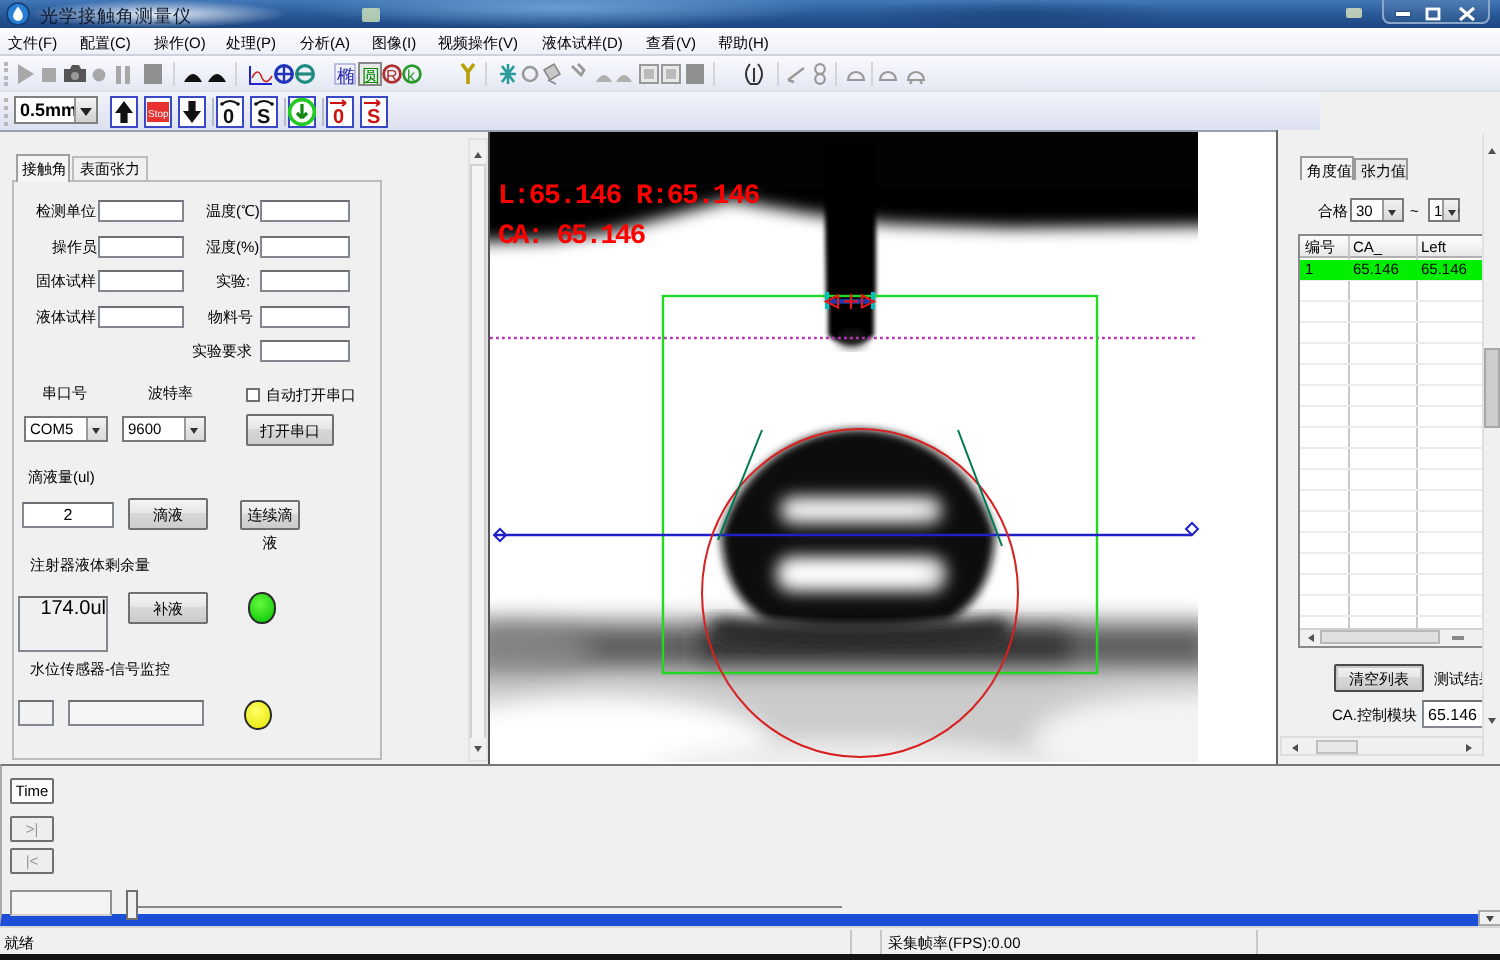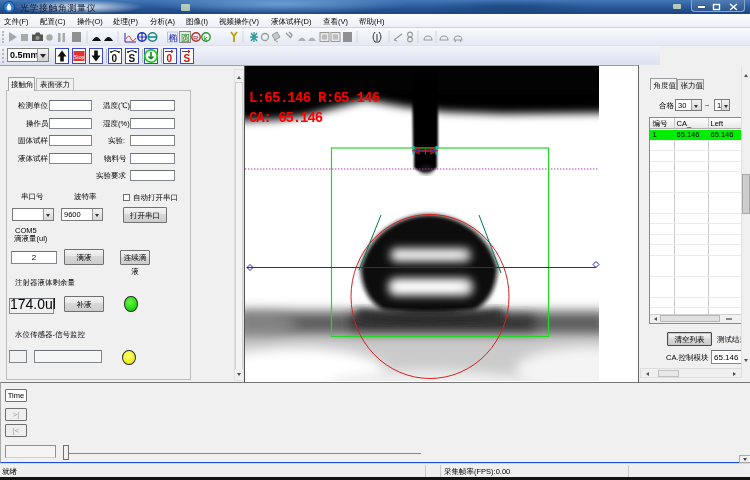--- a/index.html
+++ b/index.html
@@ -181,36 +181,36 @@
   <div class="lbl" style="left:104px;top:86.5px">物料号</div>
     <div class="inp" style="left:130px;top:85.5px;width:45px;height:11px"></div>
   <div class="lbl" style="left:96px;top:104px">实验要求</div>
     <div class="inp" style="left:130px;top:103px;width:45px;height:11px"></div>
 
   <div class="lbl" style="left:21px;top:125px">串口号</div>
   <div class="lbl" style="left:74px;top:125px">波特率</div>
   <div class="abs" style="left:123px;top:127px;width:7px;height:7px;background:#fff;border:1px solid #707070"></div>
   <div class="lbl" style="left:133px;top:126px">自动打开串口</div>
   <div class="combo" style="left:12px;top:141px;width:42px;height:13px">
-      <span style="position:absolute;left:2px;top:17px">COM5</span>
+      <span style="position:absolute;left:2px;top:1px">COM5</span>
       <span class="ar"></span>
     </div>
   <div class="combo" style="left:61px;top:141px;width:42px;height:13px">
       <span style="position:absolute;left:2px;top:1px">9600</span>
       <span class="ar"></span>
     </div>
   <div class="btn" style="left:123px;top:139.5px;width:44px;height:16px;line-height:15px">打开串口</div>
 
   <div class="lbl" style="left:14px;top:167px">滴液量(ul)</div>
   <div class="inp" style="left:11px;top:183.5px;width:46px;height:13px;text-align:center;font-size:8px;line-height:12px">2</div>
   <div class="btn" style="left:64px;top:182px;width:40px;height:16px;line-height:15px">滴液</div>
   <div class="btn" style="left:120px;top:183px;width:30px;height:15px;line-height:14px">连续滴液</div>
 
   <div class="lbl" style="left:15px;top:211px">注射器液体剩余量</div>
-  <div class="inp" style="left:9px;top:230.5px;width:45px;height:16px;text-align:right;font-size:14px;line-height:11px;background:#f0f0f0">174.0ul</div>
+  <div class="inp" style="left:9px;top:230.5px;width:45px;height:28px;text-align:right;font-size:10px;line-height:11px;background:#f0f0f0">174.0ul</div>
   <div class="btn" style="left:64px;top:229px;width:40px;height:16px;line-height:15px">补液</div>
   <div class="abs" style="left:124px;top:229px;width:13.5px;height:15.5px;border-radius:50%;background:radial-gradient(circle at 42% 35%,#66f83e,#00c400);border:1px solid #2a2a2a"></div>
 
   <div class="lbl" style="left:15px;top:263px">水位传感器-信号监控</div>
   <div class="inp" style="left:9px;top:283px;width:18px;height:13px;background:#f2f2f2"></div>
   <div class="inp" style="left:34px;top:283px;width:68px;height:13px;background:#f6f6f6"></div>
   <div class="abs" style="left:122px;top:283px;width:13.5px;height:15px;border-radius:50%;background:radial-gradient(circle at 42% 35%,#ffff66,#e4e400);border:1px solid #2a2a2a"></div>
 
   <div class="abs" style="left:233.5px;top:2px;width:10.5px;height:312px;background:#f0f0f0;border:1px solid #e2e2e2">
     <div class="abs" style="left:0;top:0;width:100%;height:11px;background:#f0f0f0">
@@ -352,21 +352,21 @@
     <div class="abs" style="right:3px;top:2.5px;border:2.5px solid transparent;border-left:3.5px solid #505050"></div>
   </div>
 </div>
 
 <div class="abs" style="left:740.5px;top:67px;width:9.5px;height:301px;background:#f0f0f0;border-left:1px solid #e0e0e0">
   <div class="abs" style="left:2px;top:5px;border:2.6px solid transparent;border-bottom:3.5px solid #505050"></div>
   <div class="abs" style="left:.5px;top:107px;width:8px;height:40px;background:#cdcdcd;border:1px solid #a8a8a8"></div>
   <div class="abs" style="left:2px;bottom:4px;border:2.6px solid transparent;border-top:3.5px solid #505050"></div>
 </div>
 
-<div class="abs" id="bottompanel" style="left:0;top:382px;width:750px;height:81px;background:#f0f0f0;border:1.5px solid #777;border-left:1px solid #aaa;border-right:none;border-bottom:1px solid #1d4ed8">
+<div class="abs" id="bottompanel" style="left:0;top:382px;width:750px;height:81px;background:#f0f0f0;border:1.5px solid #777;border-left:1px solid #aaa;border-right:none;border-bottom:6px solid #1d4ed8">
   <div class="btn" style="left:4px;top:6px;width:22px;height:12.5px;line-height:11.5px;font-size:7.5px;background:#fcfcfc">Time</div>
   <div class="btn" style="left:4px;top:25px;width:22px;height:12.5px;line-height:11.5px;font-size:7.5px;color:#9a9a9a;background:#eee">&gt;|</div>
   <div class="btn" style="left:4px;top:41px;width:22px;height:12.5px;line-height:11.5px;font-size:7.5px;color:#9a9a9a;background:#eee">|&lt;</div>
   <div class="abs" style="left:3.5px;top:62px;width:51px;height:13px;background:#f4f4f4;border:1px solid #909090;border-bottom-color:#d0d0d0"></div>
   <div class="abs" style="left:66px;top:69.5px;width:354px;height:1.5px;background:#888"></div>
   <div class="abs" style="left:61.5px;top:62px;width:6px;height:15px;background:#f0f0f0;border:1px solid #707070"></div>
   <div class="abs" style="left:738px;top:72px;width:12px;height:8px;background:#f0f0f0;border:1px solid #aaa">
       <div class="abs" style="left:2.5px;top:2px;border:2.5px solid transparent;border-top:3px solid #444"></div>
     </div>
 </div>

